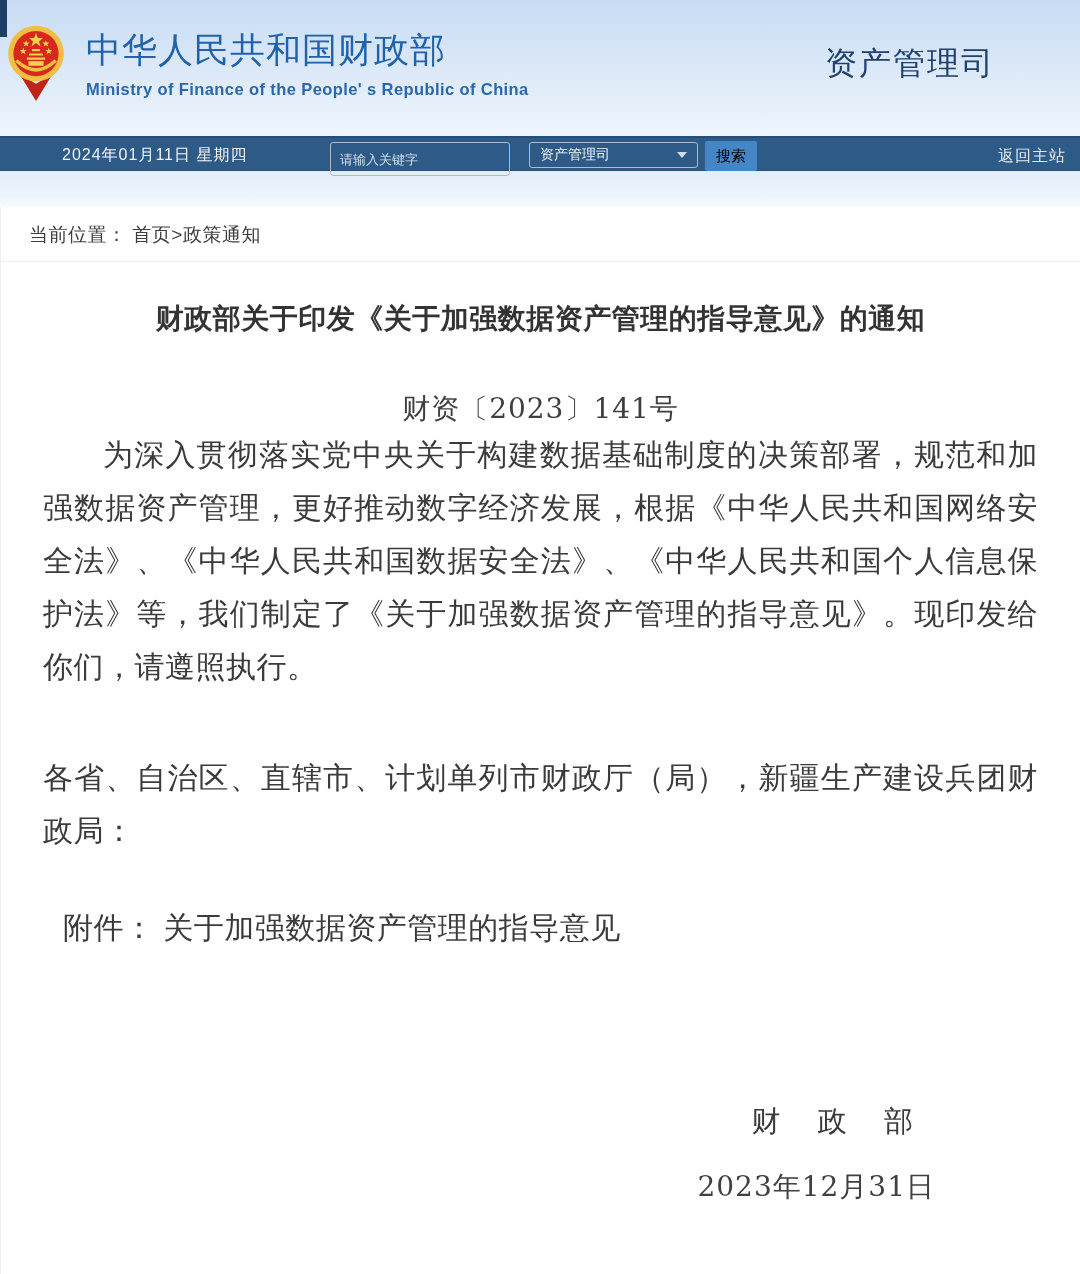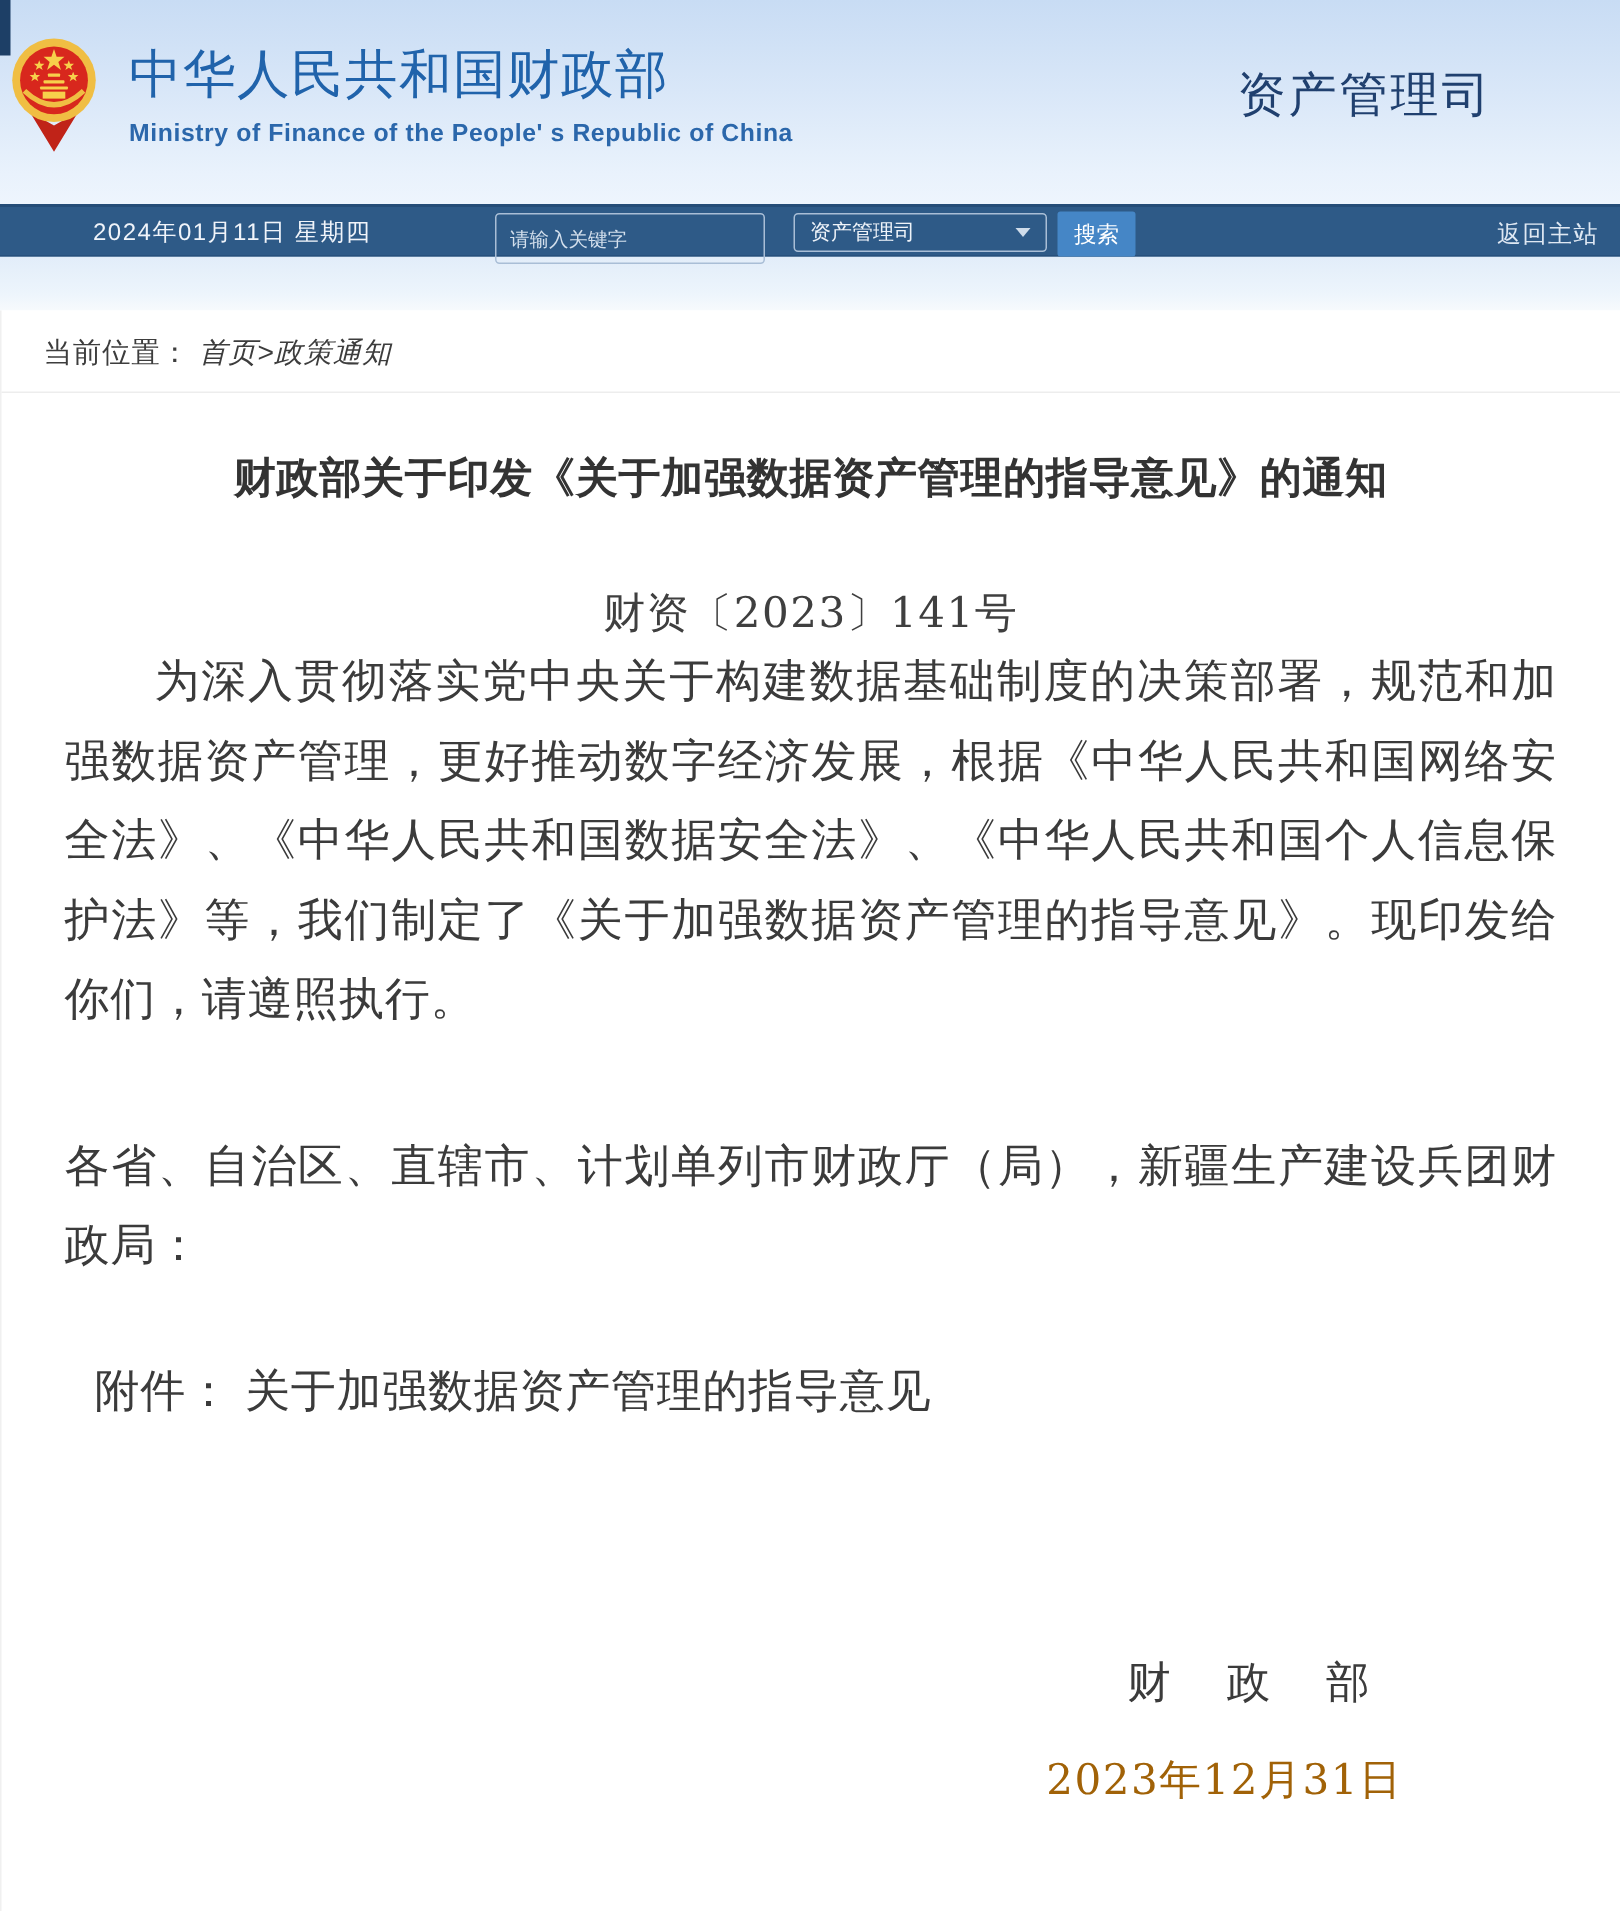--- a/index.html
+++ b/index.html
@@ -58,21 +58,21 @@
     display:flex; align-items:center; padding:0 10px; font-size:14px;
     color:#eef3f9;
   }
   .scope-select .caret {
     margin-left:auto; width:0; height:0;
     border-left:5px solid transparent; border-right:5px solid transparent;
     border-top:6px solid #cfdcea;
   }
   .search-btn {
     position:absolute; left:705px; top:3px; width:52px; height:30px;
-    background:#4586c6; border:none; border-radius:2px; color:#ffffff;
+    background:#4586c6; border:none; border-radius:2px; color:#000000;
     font-size:15px; cursor:pointer; font-family:"Liberation Sans", sans-serif;
   }
   .home-link {
     position:absolute; right:14px; top:8px; font-size:16px; color:#dfe8f3;
     text-decoration:none; cursor:pointer; letter-spacing:1px;
   }
 
   
   .sky-strip {
     height:36px;
@@ -81,21 +81,21 @@
 
   
   .content {
     position:relative; background:#ffffff; height:1067px;
     border-left:1px solid #f0f0f0;
   }
   .breadcrumb {
     padding:15px 0 13px 28px; font-size:19px; color:#3d3d3d;
     border-bottom:1px solid #ededed; letter-spacing:0.5px;
   }
-  .breadcrumb a { color:#3d3d3d; text-decoration:none; cursor:pointer;font-style:italic; }
+  .breadcrumb a { color:#3d3d3d; text-decoration:none; cursor:pointer; }
 
   .article { padding:0 42px; }
   .doc-title {
     margin-top:38px; text-align:center; font-size:28px; font-weight:bold;
     color:#333333; letter-spacing:0.5px;
   }
   .doc-number {
     margin-top:52px; text-align:center; font-size:28px; color:#3f3f3f;
     font-family:"DejaVu Serif","Liberation Serif",serif; letter-spacing:1px;
   }
@@ -106,21 +106,21 @@
   .salutation { margin-top:58px; }
   .body-para  { text-indent:2em; }
   .attachment { margin-top:44px; padding-left:20px; }
 
   .signature { margin-top:148px; text-align:right; padding-right:103px; }
   .signer {
     font-size:29px; color:#3b3b3b; letter-spacing:14px; margin-right:8px;
     font-family:"DejaVu Serif","Liberation Serif",serif;
   }
   .sign-date {
-    margin-top:26px; font-size:28px; color:#a16207;
+    margin-top:26px; font-size:28px; color:#404040;
     font-family:"DejaVu Serif","Liberation Serif",serif; letter-spacing:1px;
   }
 </style>
 </head>
 <body>
 
 <div class="page">
 
   <header class="masthead">
     <div class="edge-strip"></div>

